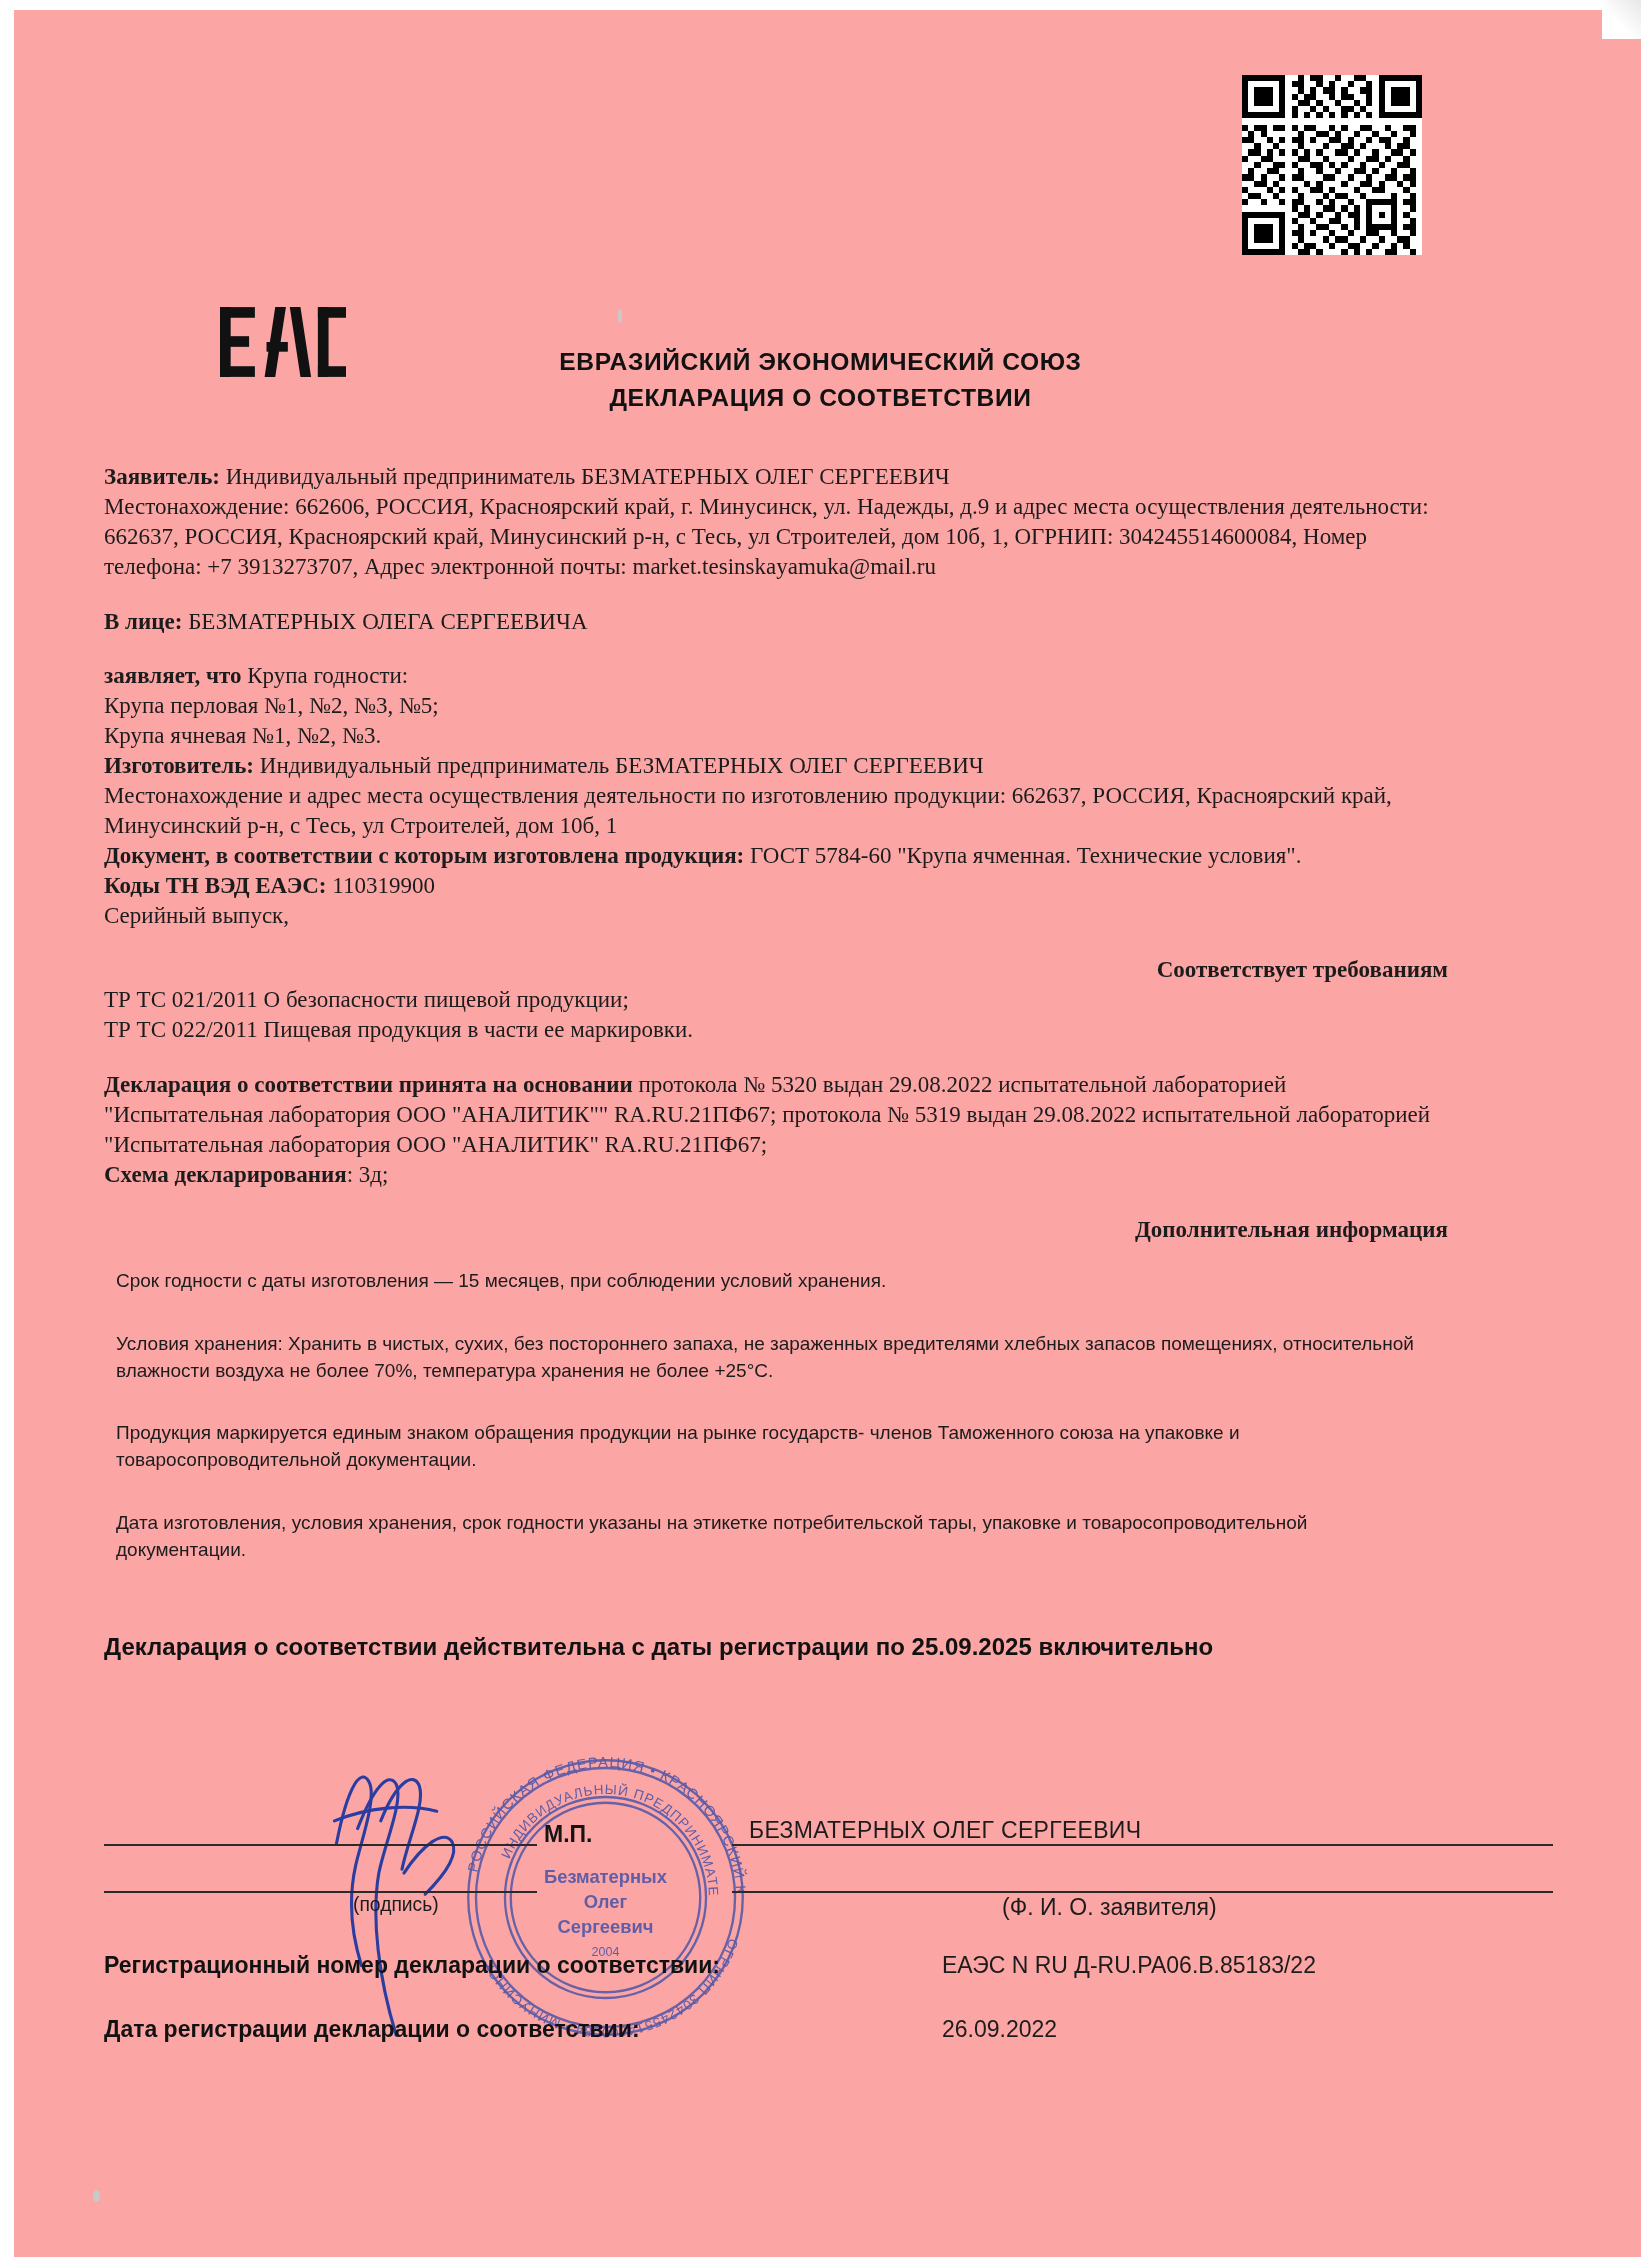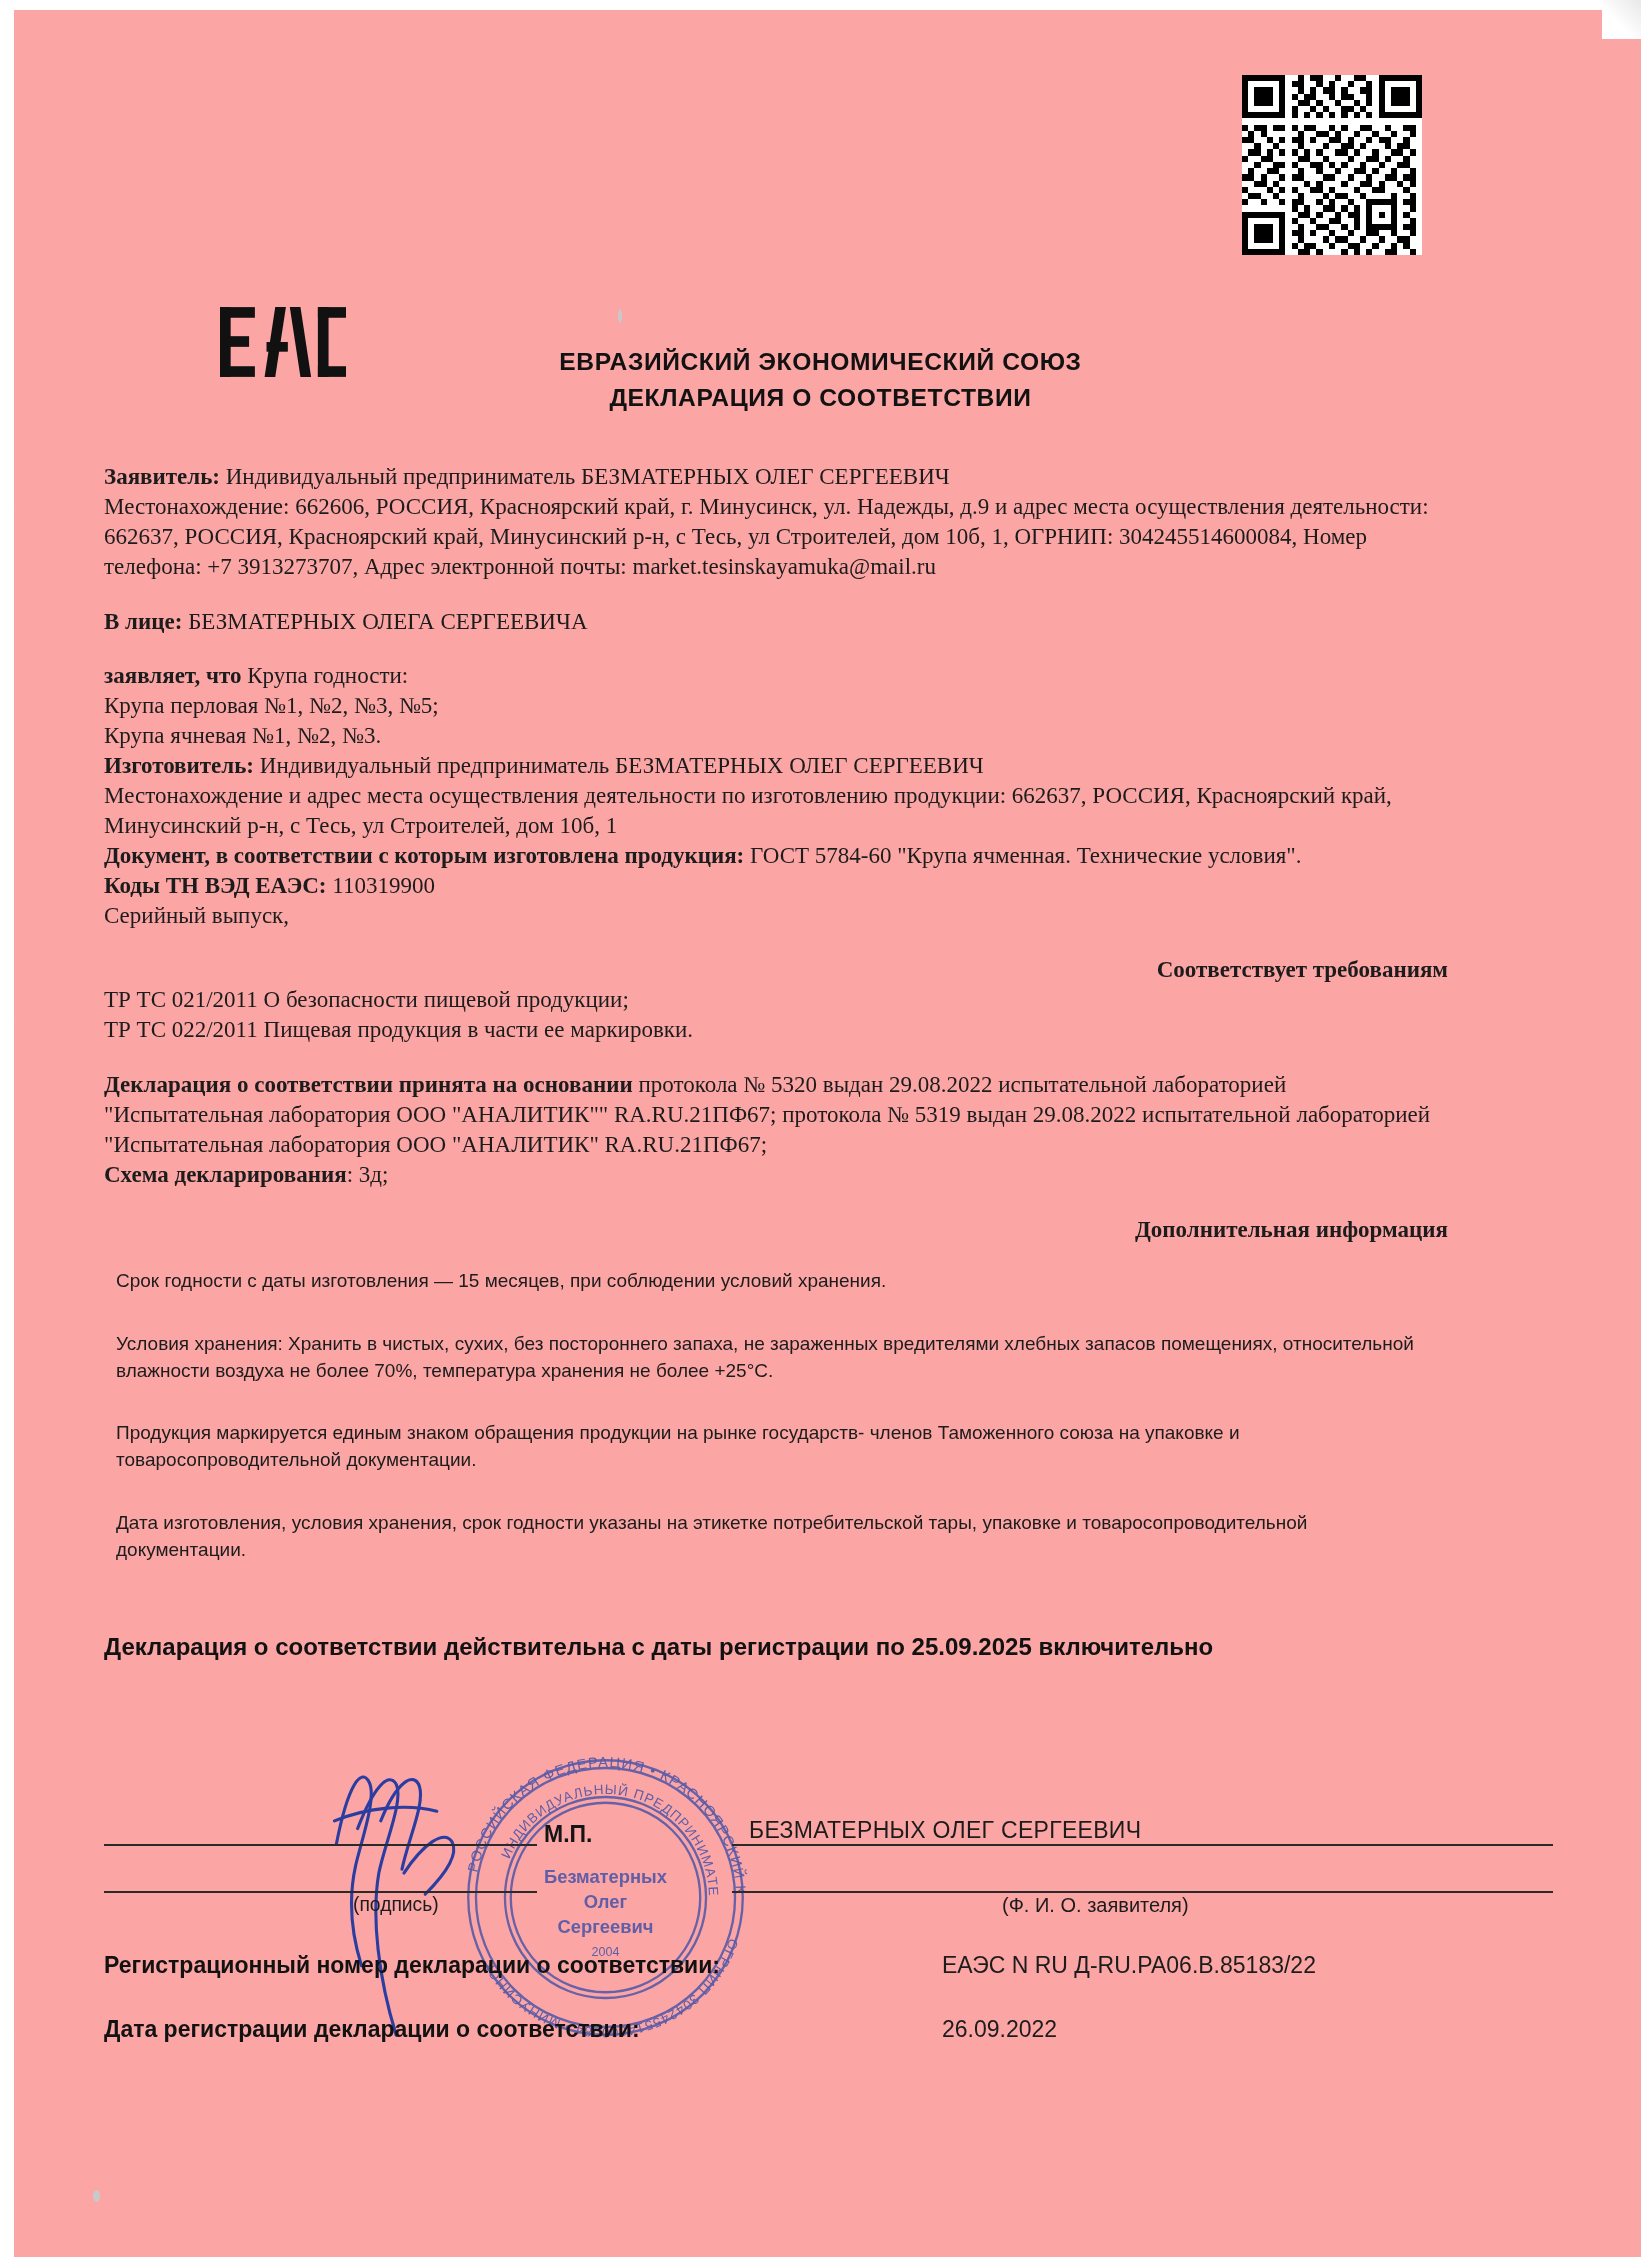--- a/index.html
+++ b/index.html
@@ -155,21 +155,21 @@
     position: absolute;
     left: 249px;
     top: 98px;
     font-size: 19.3px;
     color: #1c1c1c;
   }
   .cap-fio {
     position: absolute;
     left: 898px;
     top: 98px;
-    font-size: 20px;
+    font-size: 23px;
     color: #1c1c1c;
   }
 
   .reg-row {
     position: absolute;
     left: 0;
     top: 156px;
     width: 1344px;
     font-size: 23px;
   }

